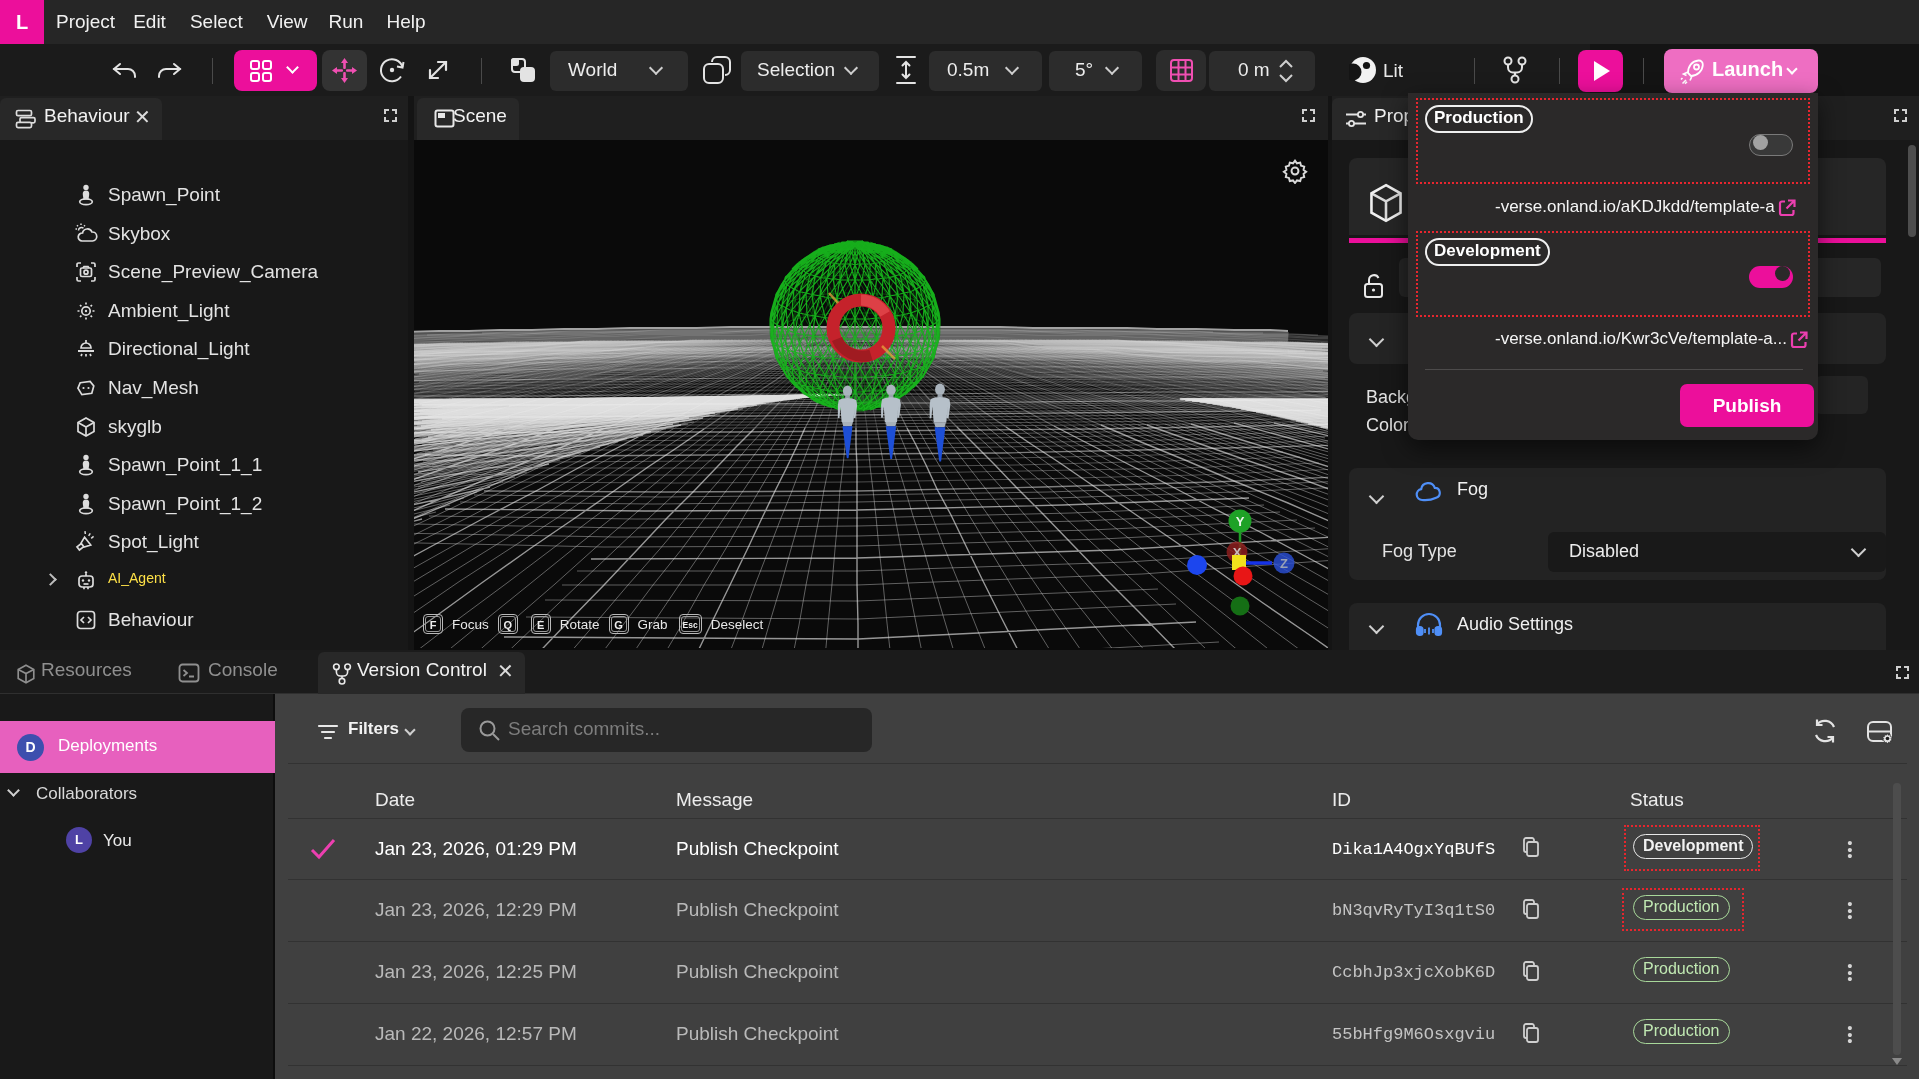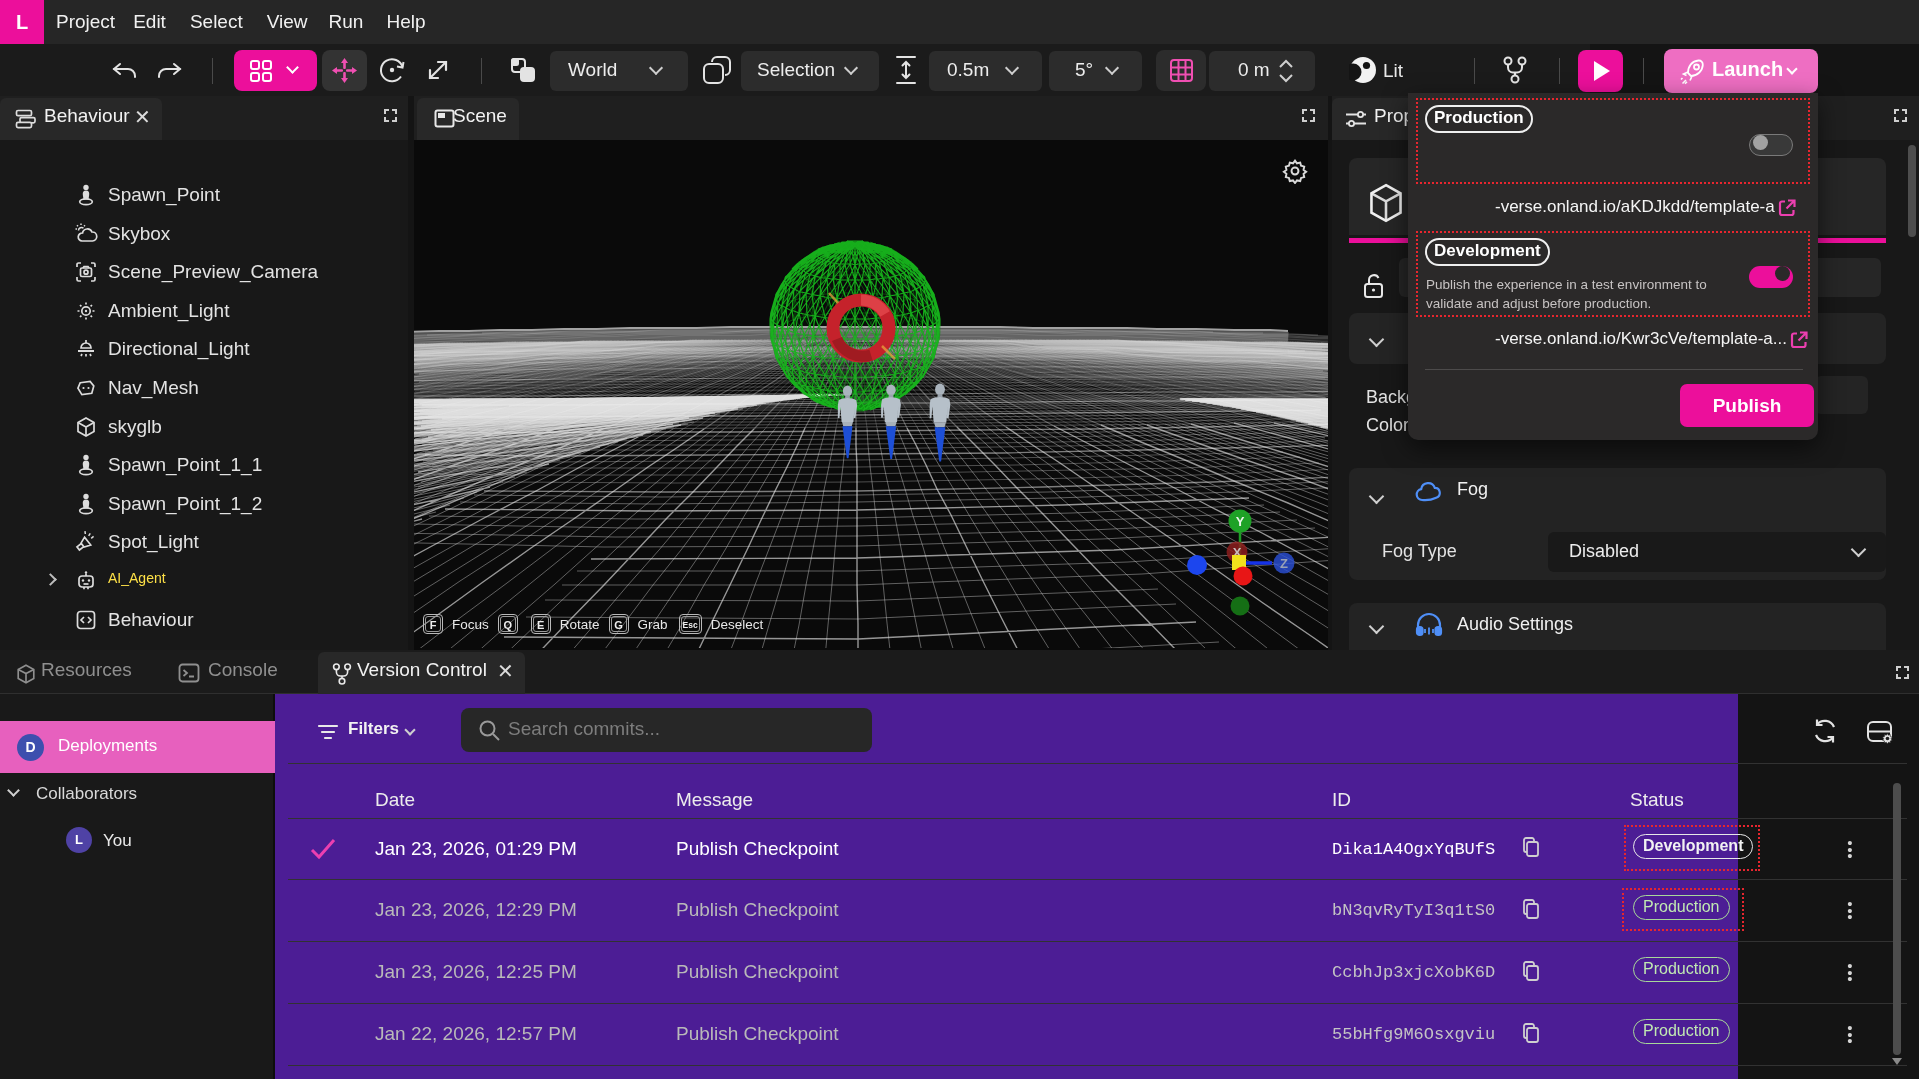--- a/index.html
+++ b/index.html
@@ -433,36 +433,35 @@
     </div>
   <div class="abs" style="left:87px;top:104px;color:#f5f5f5;font-size:17px">-verse.onland.io/aKDJkdd/template-a</div>
   <div class="abs" id="ext1" style="left:369px;top:105px">
       <svg width="20" height="20" viewBox="0 0 20 20" fill="none" stroke="#ec3fb0" stroke-width="2.2">
         <path d="M8 3.5 H5 a2 2 0 0 0 -2 2 V15 a2 2 0 0 0 2 2 h9.5 a2 2 0 0 0 2 -2 V12"></path>
         <path d="M11 2.5 h6.5 v6.5 M17 3 L9.5 10.5"></path>
       </svg>
     </div>
   <div class="dotted" style="left:8px;top:138px;width:394px;height:86px"></div>
   <div class="abs" style="left:17px;top:145px;border:2px solid #efefef;border-radius:14px;padding:1px 7px 3px;color:#fff;font-size:17px;font-weight:bold">Development</div>
-  <div class="abs" style="left:18px;top:182px;width:320px;color:#c7c3c3;font-size:13.5px;line-height:19px">Publish the experience in a test environment to validate and adjust before production.</div>
   <div class="abs" style="left:341px;top:173px;width:44px;height:22px;background:#ec0f9b;border-radius:12px">
       <i style="position:absolute;right:3px;top:-0.5px;width:15px;height:15px;background:#2b2929;border-radius:50%"></i>
     </div>
   <div class="abs" style="left:87px;top:236px;color:#f5f5f5;font-size:17px">-verse.onland.io/Kwr3cVe/template-a...</div>
   <div class="abs" id="ext2" style="left:381px;top:237px">
       <svg width="20" height="20" viewBox="0 0 20 20" fill="none" stroke="#ec3fb0" stroke-width="2.2">
         <path d="M8 3.5 H5 a2 2 0 0 0 -2 2 V15 a2 2 0 0 0 2 2 h9.5 a2 2 0 0 0 2 -2 V12"></path>
         <path d="M11 2.5 h6.5 v6.5 M17 3 L9.5 10.5"></path>
       </svg>
     </div>
   <div class="abs" style="left:17px;top:276px;width:378px;height:1px;background:#4d4b4b"></div>
   <div class="abs" style="left:272px;top:291px;width:134px;height:43px;background:#ec0f9b;border-radius:7px;color:#fff;font-size:19px;font-weight:bold;text-align:center;line-height:43px">Publish</div>
 </div>
 
-<div class="abs" style="left:0;top:650px;width:1738px;height:429px;background:#4c1d95">
+<div class="abs" style="left:0;top:650px;width:1919px;height:429px;background:#404040">
   <div class="abs" style="left:0;top:0;width:1919px;height:44px;background:#1b1b1b;border-bottom:1px solid #2f2f2f"></div>
   <div class="abs" id="resicon" style="left:15px;top:13px">
       <svg width="22" height="22" viewBox="0 0 24 24" fill="none" stroke="#8f8f8f" stroke-width="1.8">
         <path d="M12 2.5 L20.5 7 V17 L12 21.5 L3.5 17 V7 Z"></path>
         <path d="M3.5 7 L12 11.5 L20.5 7 M12 11.5 V21.5"></path>
       </svg>
     </div>
   <div class="abs" style="left:41px;top:9px;color:#8f8f8f;font-size:19px">Resources</div>
   <div class="abs" id="conicon" style="left:178px;top:13px">
       <svg width="22" height="20" viewBox="0 0 22 20" fill="none" stroke="#8f8f8f" stroke-width="1.8">

